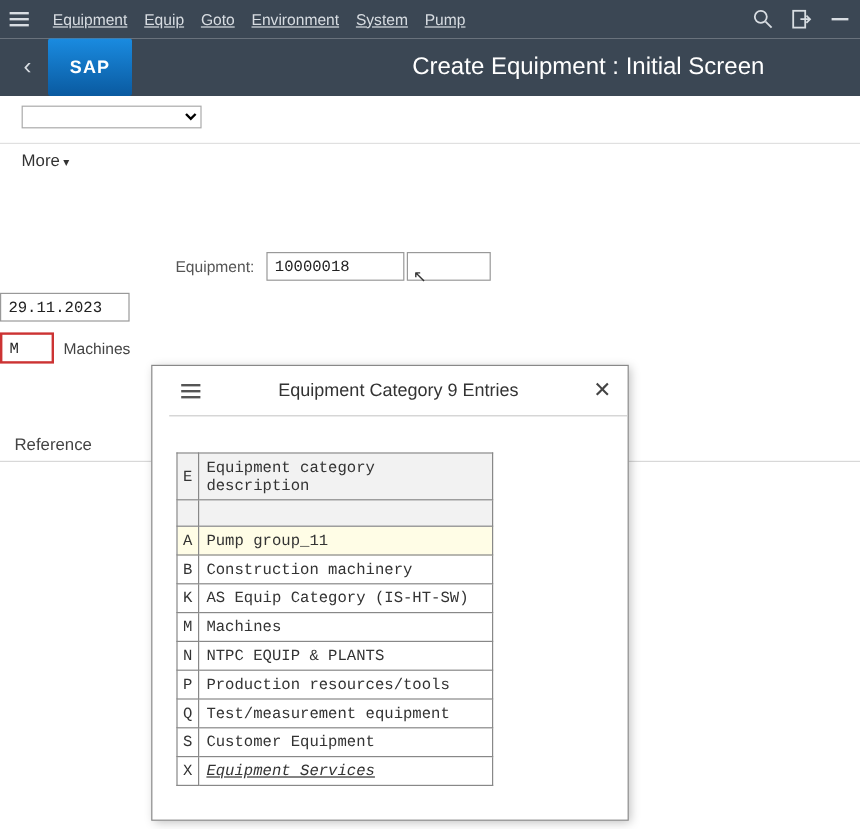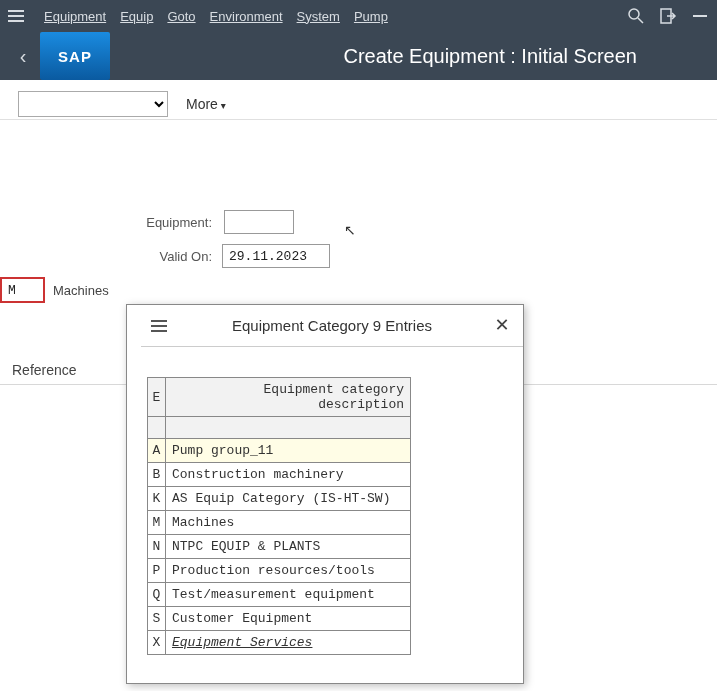--- a/index.html
+++ b/index.html
@@ -60,26 +60,26 @@
   .page-title {
     flex: 1;
     text-align: right;
     font-size: 20px;
     font-weight: 400;
     padding-right: 80px;
   }
 
   .toolbar {
     display: flex;
-    align-items: center;
     height: 40px;
     padding: 8px 18px 0 18px;
     gap: 18px;
     border-bottom: 1px solid #e0e0e0;
     margin-bottom: 6px;
+    flex-direction: column;
   }
   .toolbar select.empty {
     width: 150px; height: 26px;
     border: 1px solid #aaa;
     background: #fff;
   }
   .toolbar .more {
     font-size: 14px;
     color: #333;
     cursor: pointer;
@@ -195,21 +195,20 @@
   }
   table.pop th, table.pop td {
     border: 1px solid #888;
     padding: 4px 6px;
     text-align: left;
     height: 22px;
   }
   table.pop th {
     background: #f2f2f2;
     font-weight: normal;
-    text-align: right;
   }
   table.pop th.code { width: 18px; padding: 4px 2px; text-align: center; }
   table.pop td.code { width: 18px; padding: 4px 2px; text-align: center; }
   table.pop .spacer-row td, table.pop .spacer-row th { height: 22px; }
   table.pop tbody tr { cursor: pointer; }
   table.pop tbody tr.sel td { background: #fffde6; }
   table.pop tbody tr:last-child td.desc { text-decoration: underline; font-style: italic; }
 </style>
 </head>
 <body>
@@ -255,25 +254,25 @@
 
 <div class="toolbar">
   <select class="empty"></select>
   <span class="more">More</span>
 </div>
 
 <div class="form-area">
 
   <div class="form-row">
     <div class="form-label req">Equipment</div>
+    <input class="form-input eq-input" value="10000018" style="">
     <input class="eq-extra" style="">
   </div>
 
   <div class="form-row">
-    <div class="form-label req">Valid On</div>
     <input class="form-input date-input" value="29.11.2023" style="">
   </div>
 
   <div class="form-row">
     <input class="form-input cat-input" value="M" style="">
     <span class="cat-desc">Machines</span>
   </div>
 
 </div>
 

